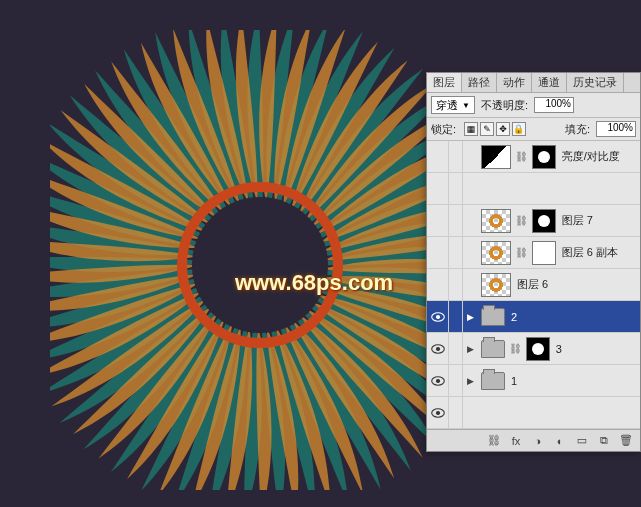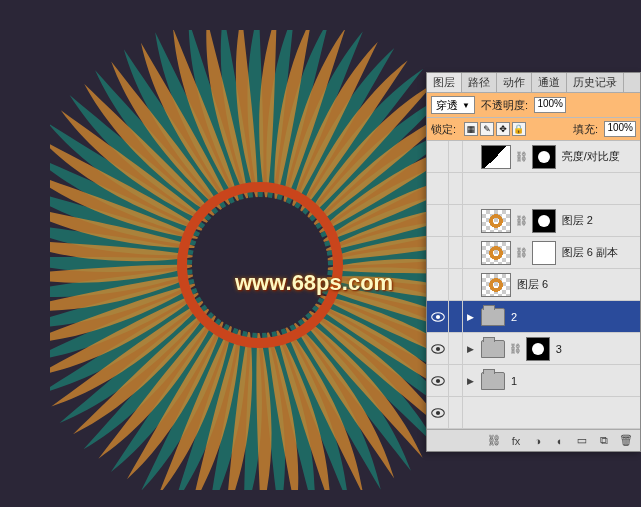--- a/index.html
+++ b/index.html
@@ -4,32 +4,32 @@
 <style>
 * { margin: 0; padding: 0; box-sizing: border-box; font-family: "Microsoft YaHei", sans-serif; }
 body { width: 641px; height: 507px; background: #2b2637; position: relative; overflow: hidden; }
 
 .canvas-bg { position: absolute; left: 0; top: 0; width: 641px; height: 507px; background: #2b2637; }
 .spiral { position: absolute; left: 50px; top: 30px; width: 420px; height: 460px; }
 
 .watermark { position: absolute; left: 235px; top: 270px; font-size: 22px; font-weight: bold;
   color: #fef9c3; text-shadow: 0 0 4px #b06000, 1px 1px 2px #600; z-index: 5; }
 
-.panel { position: absolute; right: 0; top: 72px; width: 215px; background: #fdba74;
+.panel { position: absolute; right: 0; top: 72px; width: 215px; background: #e5e5e5;
   border: 1px solid #888; font-size: 11px; z-index: 10; box-shadow: -2px 2px 6px rgba(0,0,0,.3); }
 
 .tabs { display: flex; background: #d8d8d8; border-bottom: 1px solid #aaa; height: 20px; }
 .tab { padding: 2px 6px; border-right: 1px solid #aaa; color: #333; cursor: pointer; font-size: 11px; }
 .tab.active { background: #e6e6e6; font-weight: normal; }
 
 .row-controls { display: flex; align-items: center; padding: 3px 4px; border-bottom: 1px solid #bbb; gap: 6px; }
 .dropdown { border: 1px solid #888; background: #fff; height: 18px; display: inline-flex; align-items: center; padding: 0 4px; font-size: 11px; }
 .dropdown .chev { margin-left: 4px; font-size: 8px; }
 .label-sm { font-size: 11px; color: #222; }
-.input-sm { border: 1px solid #888; background: #fff; width: 32px; height: 16px; font-size: 10px; padding: 0 2px; text-align: right; }
+.input-sm { border: 1px solid #888; background: #fff; width: 40px; height: 16px; font-size: 10px; padding: 0 2px; text-align: right; }
 
 .lock-row .icons { display: inline-flex; gap: 2px; margin-left: 2px; }
 .mini-icon { width: 14px; height: 14px; border: 1px solid #888; background: #f4f4f4; display: inline-flex; align-items: center; justify-content: center; font-size: 9px; }
 
 .layers { max-height: 330px; overflow: hidden; }
 .layer { display: flex; align-items: center; border-bottom: 1px solid #ccc; height: 32px; background: #e6e6e6; }
 .layer.selected { background: #2a4b9b; color: #fff; }
 .layer.selected .layer-name { color: #fff; }
 .vis-col { width: 22px; height: 100%; border-right: 1px solid #ccc; display: flex; align-items: center; justify-content: center; }
 .eye { width: 14px; height: 10px; }
@@ -231,21 +231,21 @@
       <div class="link-col"></div>
       <div class="layer-body">
         <span class="indent"></span>
         <div class="thumb checker">
             <div class="mini-spiral"></div>
           </div>
         <span class="link-ic">⛓</span>
         <div class="mask">
             <div class="dot"></div>
           </div>
-        <span class="layer-name">图层 2</span>
+        <span class="layer-name">图层 7</span>
       </div>
     </div>
 
     <div class="layer">
       <div class="vis-col"></div>
       <div class="link-col"></div>
       <div class="layer-body">
         <span class="indent"></span>
         <div class="thumb checker">
             <div class="mini-spiral"></div>

